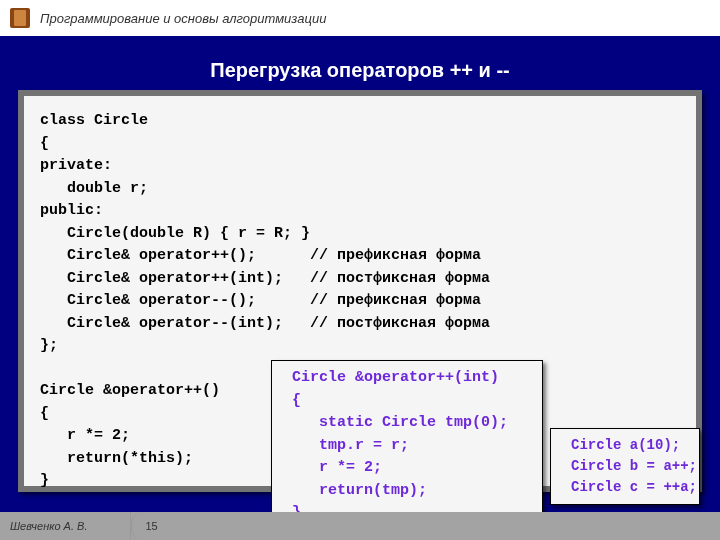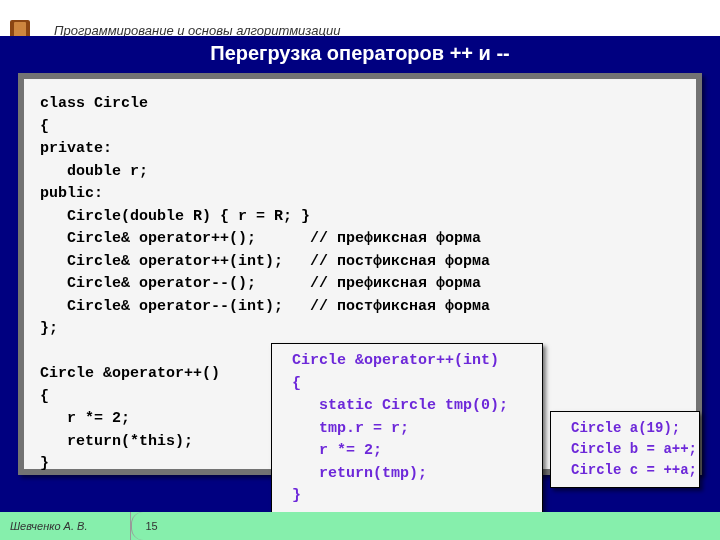--- a/index.html
+++ b/index.html
@@ -9,22 +9,21 @@
     background: #ffffff;
     font-family: Arial, sans-serif;
     overflow: hidden;
     position: relative;
   }
   .header {
     height: 36px;
     display: flex;
     align-items: center;
     padding: 0 10px;
-    gap: 24px;
-    margin-top: 12px;
+    gap: 10px;
   }
   .header-icon {
     width: 20px;
     height: 20px;
     background: #8b4513;
     border-radius: 2px;
     position: relative;
   }
   .header-icon::before {
     content: '';
@@ -75,21 +74,21 @@
     top: 338px;
     width: 150px;
     font-size: 14px;
   }
   .footer {
     position: absolute;
     bottom: 0;
     left: 0;
     right: 0;
     height: 28px;
-    background: #86efac;
+    background: #a3a3a3;
     display: flex;
     align-items: center;
     font-size: 11px;
     font-style: italic;
     color: #333;
   }
   .footer-author {
     padding: 0 10px;
     width: 130px;
   }
@@ -117,20 +116,21 @@
     left: 0; right: 0; bottom: 28px;
     background: #000080;
   }
   
   .heading-strip {
     text-align: center;
     color: #000;
     font-size: 20px;
     font-weight: bold;
     padding: 6px 0 8px 0;
+    margin-top: 17px;
   }
 </style>
 </head>
 <body>
 
 <div class="header">
   <span class="header-icon"></span>
   <span class="header-title">Программирование и основы алгоритмизации</span>
 </div>
 
@@ -155,21 +155,21 @@
    r *= 2;
    return(*this);
 }</div>
     <div class="overlay-box box2">Circle &amp;operator++(int)
 {
    static Circle tmp(0);
    tmp.r = r;
    r *= 2;
    return(tmp);
 }</div>
-    <div class="overlay-box box3">Circle a(19);
+    <div class="overlay-box box3">Circle a(10);
 Circle b = a++;
 Circle c = ++a;</div>
   </div>
 </div>
 
 <div class="footer">
   <span class="footer-author">Шевченко А. В.</span>
   <span class="footer-divider"></span>
   <span class="footer-page">15</span>
 </div>

